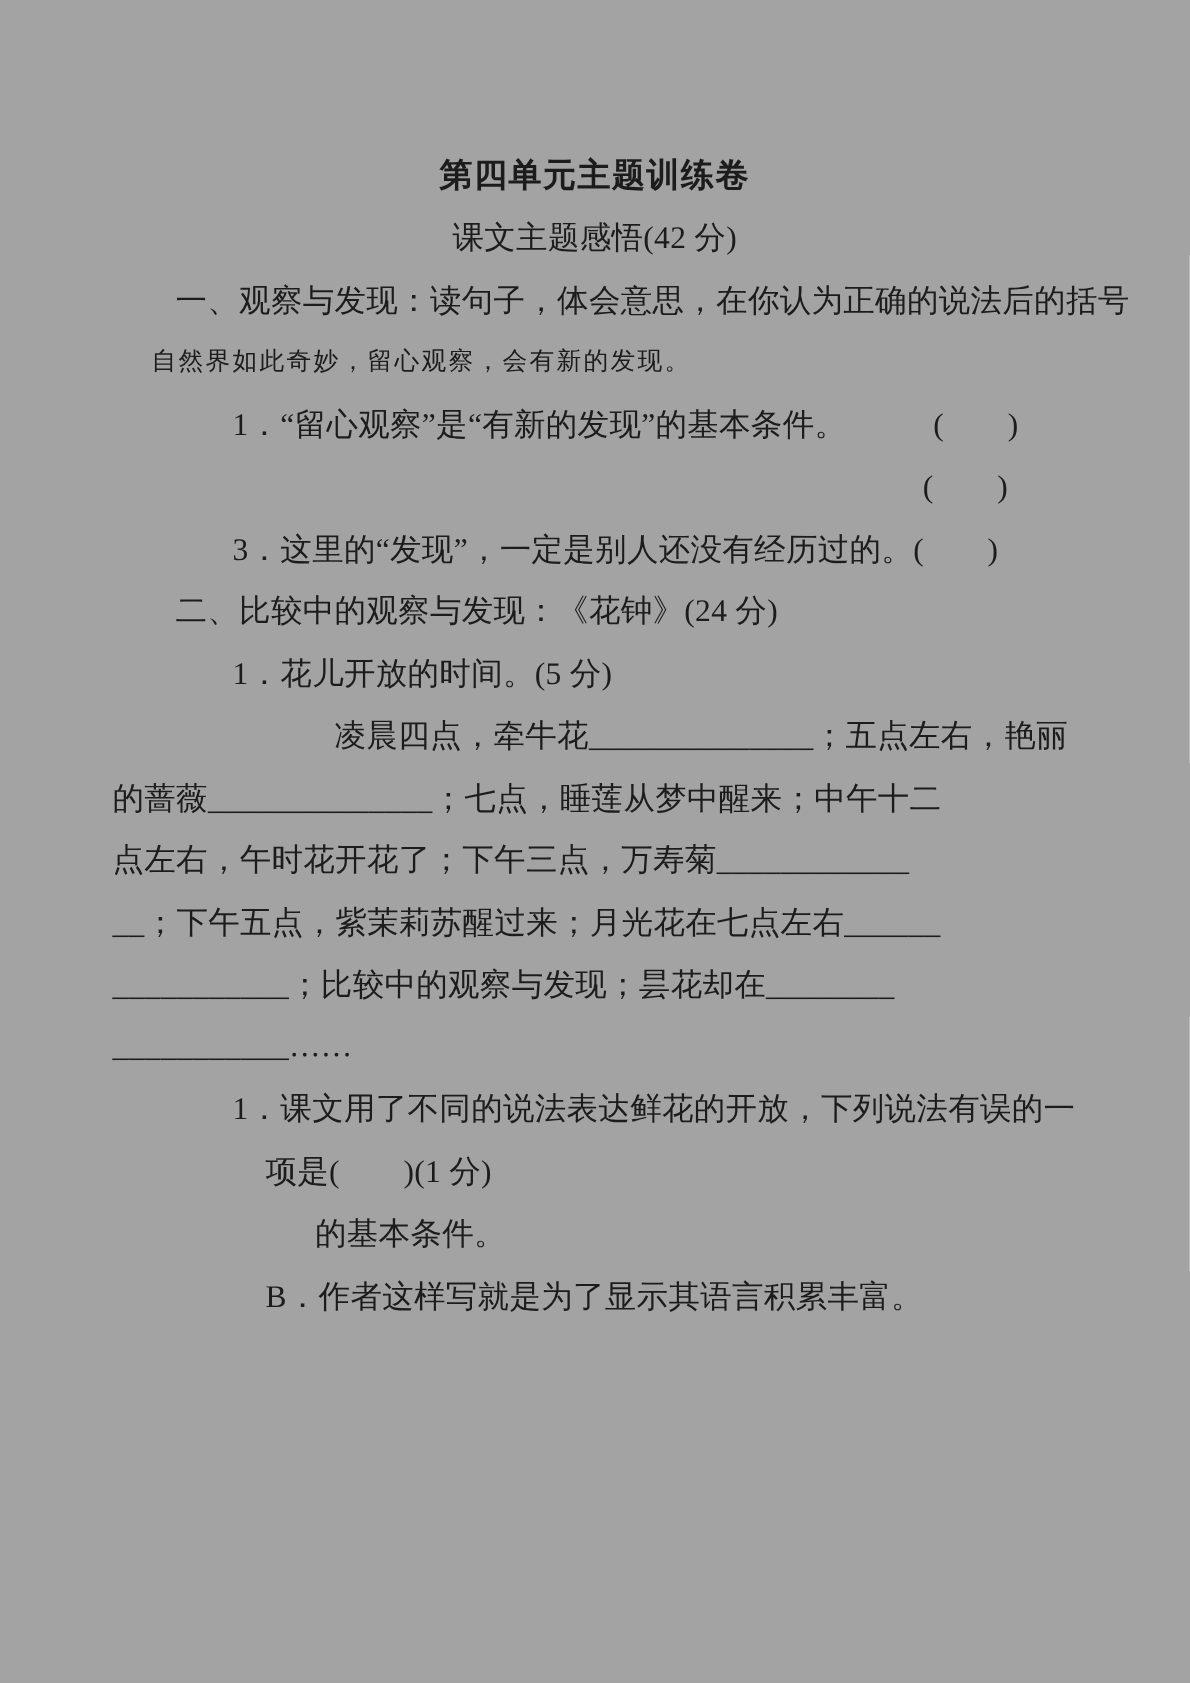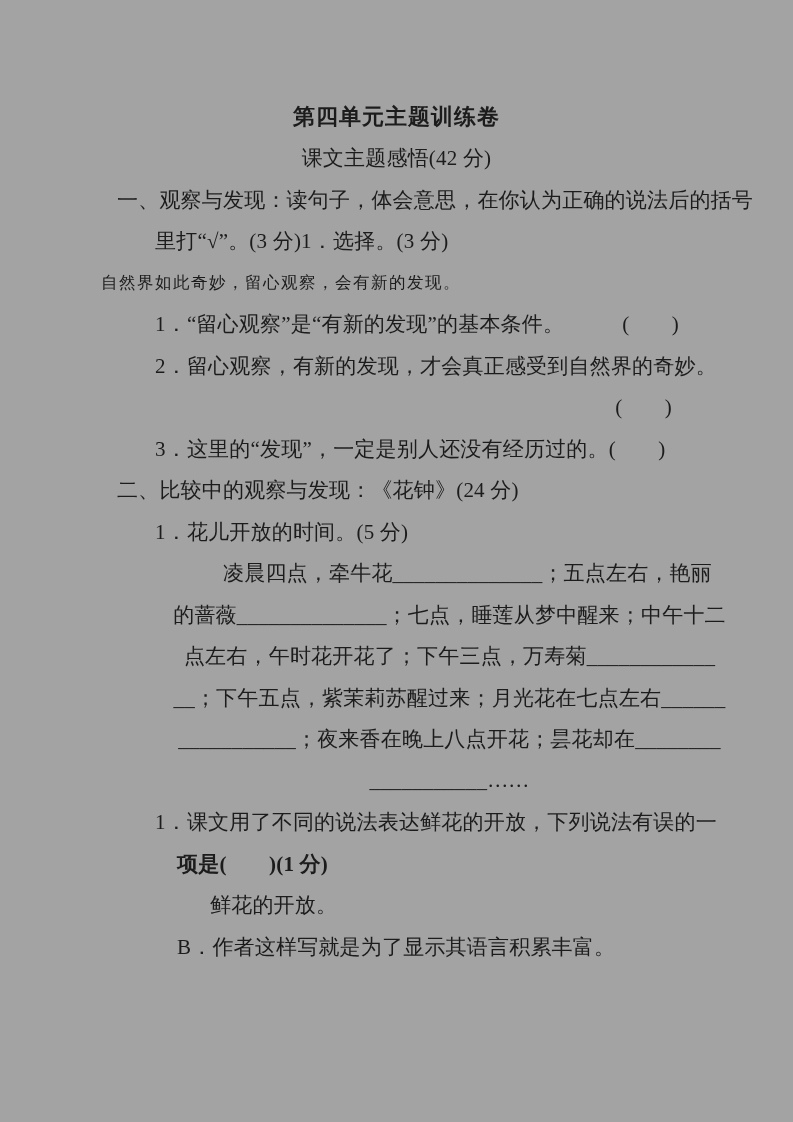--- a/index.html
+++ b/index.html
@@ -28,24 +28,24 @@
   .title {
     font-family: "Liberation Sans", "DejaVu Sans", sans-serif;
     font-weight: 700;
     font-size: 22px;
     letter-spacing: 1px;
   }
   .subtitle { font-size: 21px; }
   
   .ind-section     { padding-left: 117px; }
   .ind-item        { padding-left: 155px; }
-  .ind-item-cont   { padding-left: 177px; font-weight: bold; }
+  .ind-item-cont   { padding-left: 177px; }
   .ind-option      { padding-left: 177px; }
   .ind-option-cont { padding-left: 210px; }
-  .ind-para        { padding-left: 106px; justify-content: center; }
+  .ind-para        { padding-left: 75px; }
   .ind-para-first  { padding-left: 223px; }
   .quote {
     padding-left: 101px;
     font-size: 16.5px;
     letter-spacing: 1.5px;
     font-family: "DejaVu Serif", "Liberation Serif", serif;
   }
   
   .tail { margin-left: auto; }
   .gap-wide   { padding-right: 114px; }  
@@ -56,32 +56,26 @@
 <body>
 
 <div class="page">
   <div class="doc">
     <div class="line center title">第四单元主题训练卷</div>
     <div class="line center subtitle">课文主题感悟(42 分)</div>
     <div id="lines">
         <div class="line ind-section">
           <span class="t">一、观察与发现：读句子，体会意思，在你认为正确的说法后的括号</span>
         </div>
-        <div class="line ind-item">
-          <span class="t">里打“√”。(3 分)1．选择。(3 分)</span>
-        </div>
         <div class="line quote">
           <span class="t">自然界如此奇妙，留心观察，会有新的发现。</span>
         </div>
         <div class="line ind-item gap-wide">
           <span class="t">1．“留心观察”是“有新的发现”的基本条件。</span>
           <span class="tail">(　　)</span>
-        </div>
-        <div class="line ind-item">
-          <span class="t">2．留心观察，有新的发现，才会真正感受到自然界的奇妙。</span>
         </div>
         <div class="line ind-item gap-narrow">
           <span class="t"></span>
           <span class="tail">(　　)</span>
         </div>
         <div class="line ind-item gap-medium">
           <span class="t">3．这里的“发现”，一定是别人还没有经历过的。</span>
           <span class="tail">(　　)</span>
         </div>
         <div class="line ind-section">
@@ -96,32 +90,32 @@
         <div class="line ind-para">
           <span class="t">的蔷薇______________；七点，睡莲从梦中醒来；中午十二</span>
         </div>
         <div class="line ind-para">
           <span class="t">点左右，午时花开花了；下午三点，万寿菊____________</span>
         </div>
         <div class="line ind-para">
           <span class="t">__；下午五点，紫茉莉苏醒过来；月光花在七点左右______</span>
         </div>
         <div class="line ind-para">
-          <span class="t">___________；夜来香在晚上八点开花；昙花却在________</span>
+          <span class="t">___________；比较中的观察与发现；昙花却在________</span>
         </div>
         <div class="line ind-para">
           <span class="t">___________……</span>
         </div>
         <div class="line ind-item">
           <span class="t">1．课文用了不同的说法表达鲜花的开放，下列说法有误的一</span>
         </div>
         <div class="line ind-item-cont">
           <span class="t">项是(　　)(1 分)</span>
         </div>
         <div class="line ind-option-cont">
-          <span class="t">鲜花的开放。</span>
+          <span class="t">的基本条件。</span>
         </div>
         <div class="line ind-option">
           <span class="t">B．作者这样写就是为了显示其语言积累丰富。</span>
         </div>
       </div>
   </div>
 </div>
 
 </body></html>

